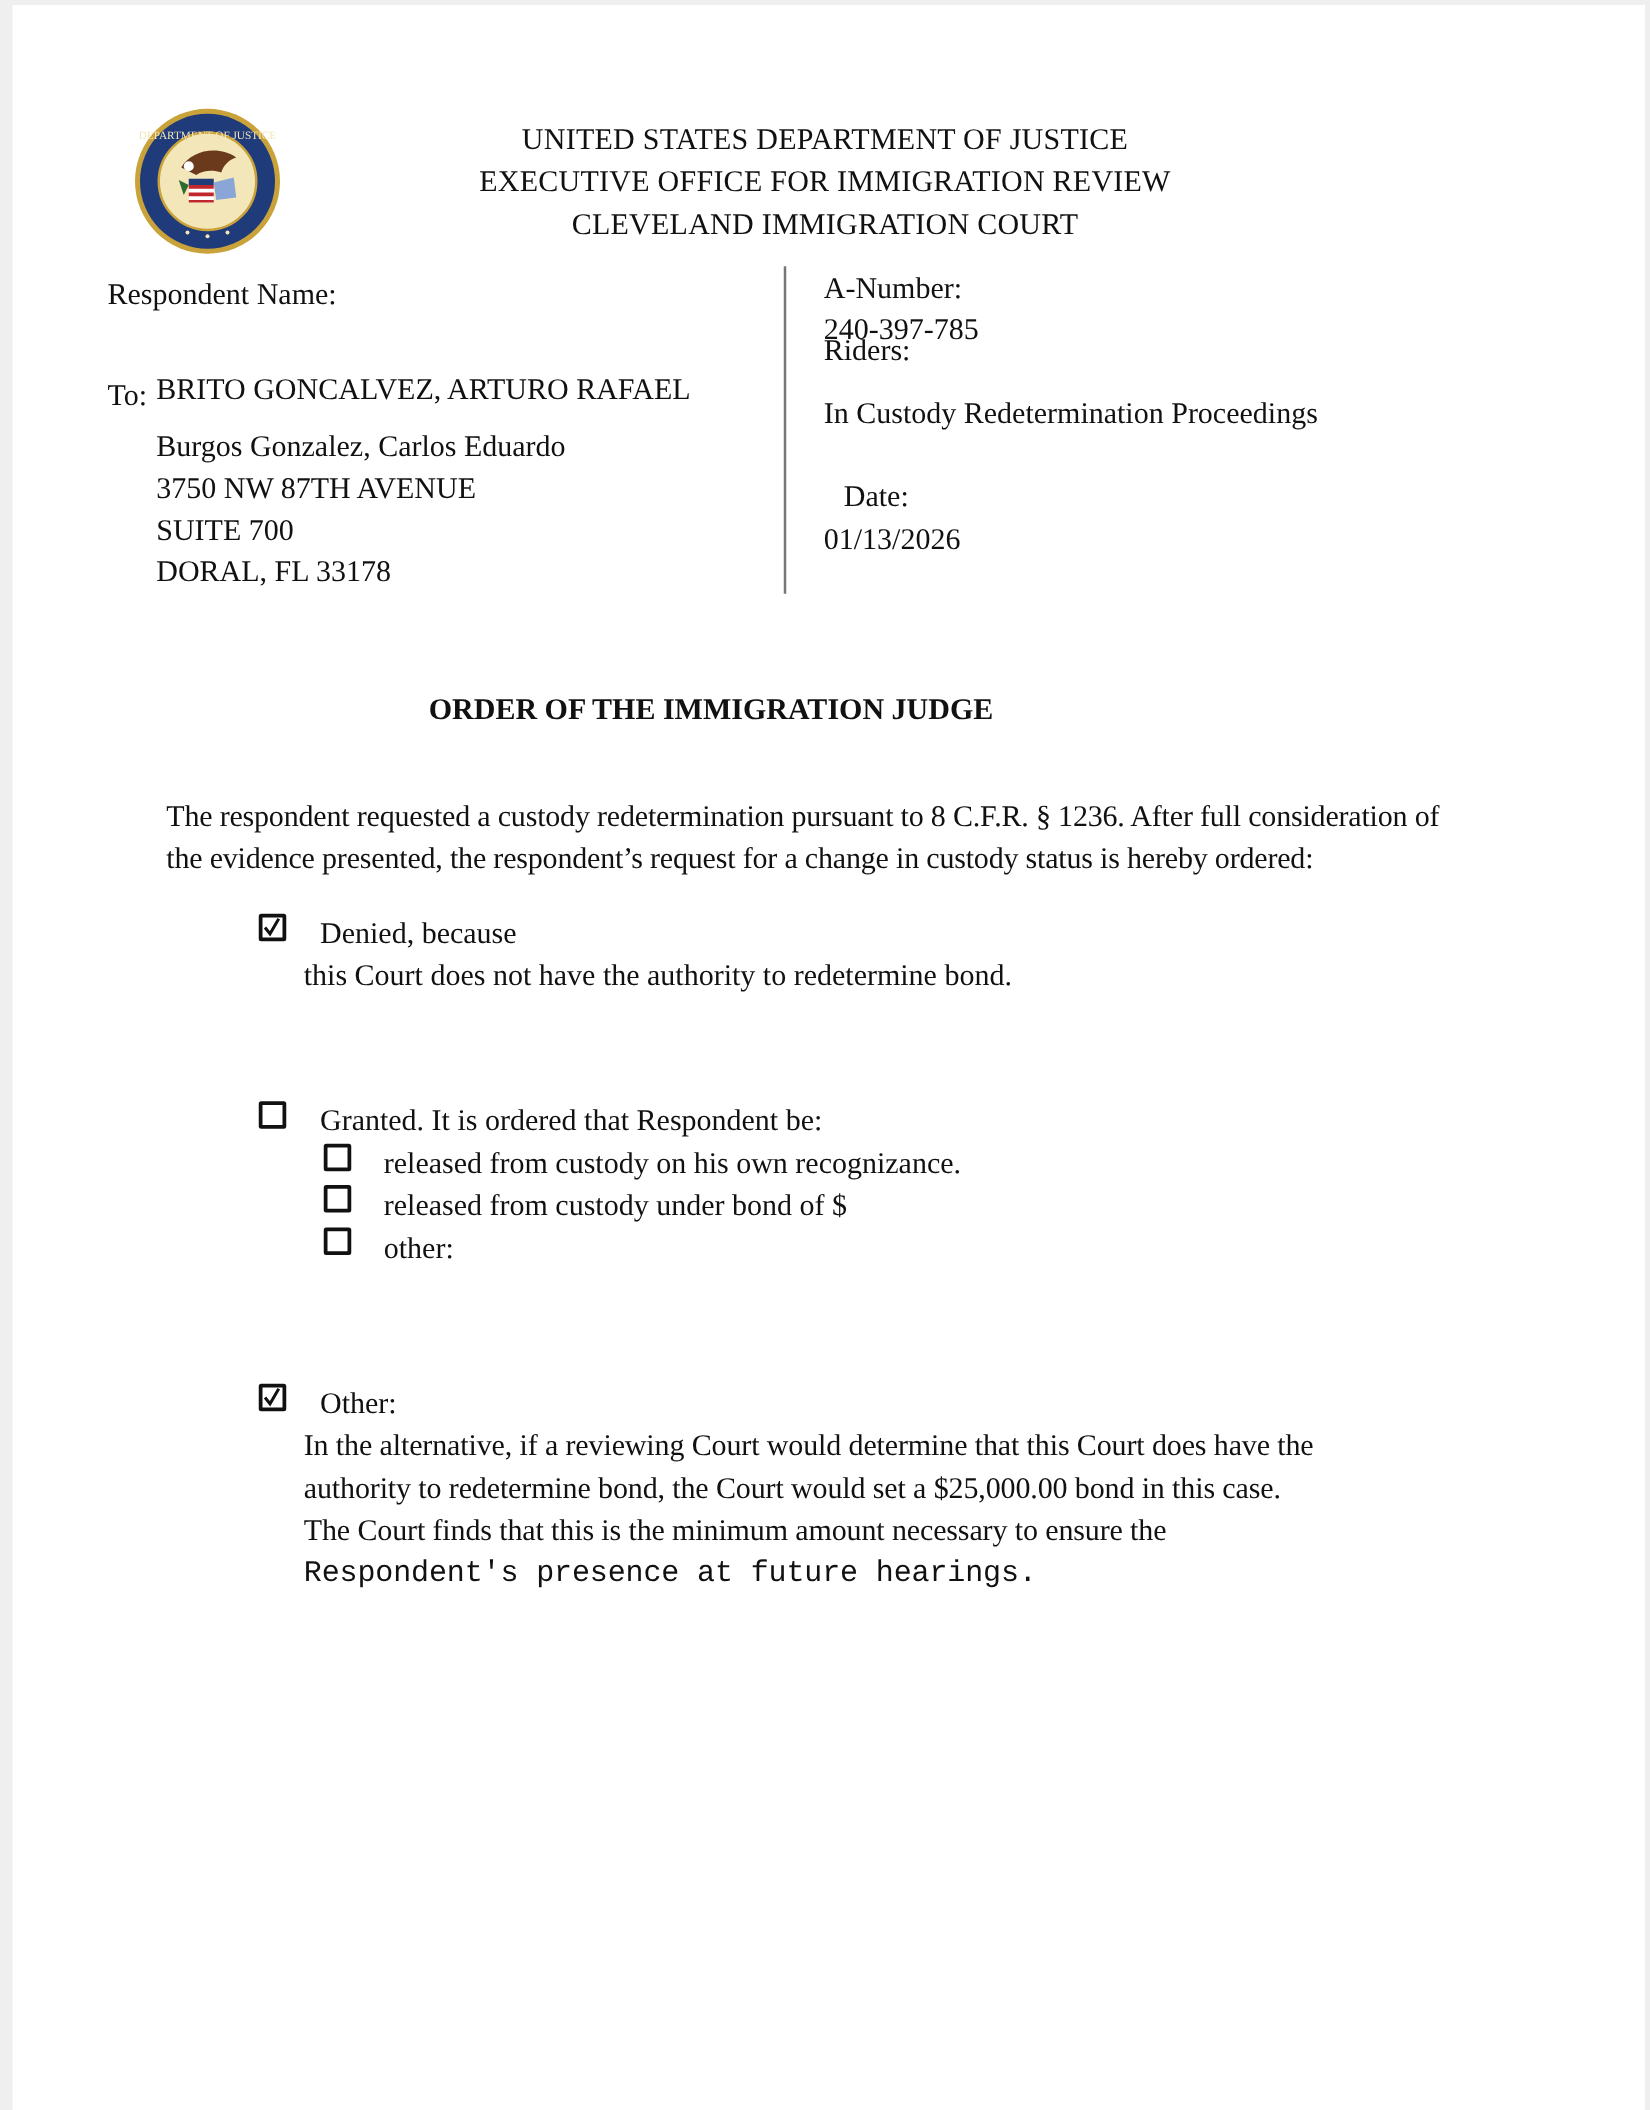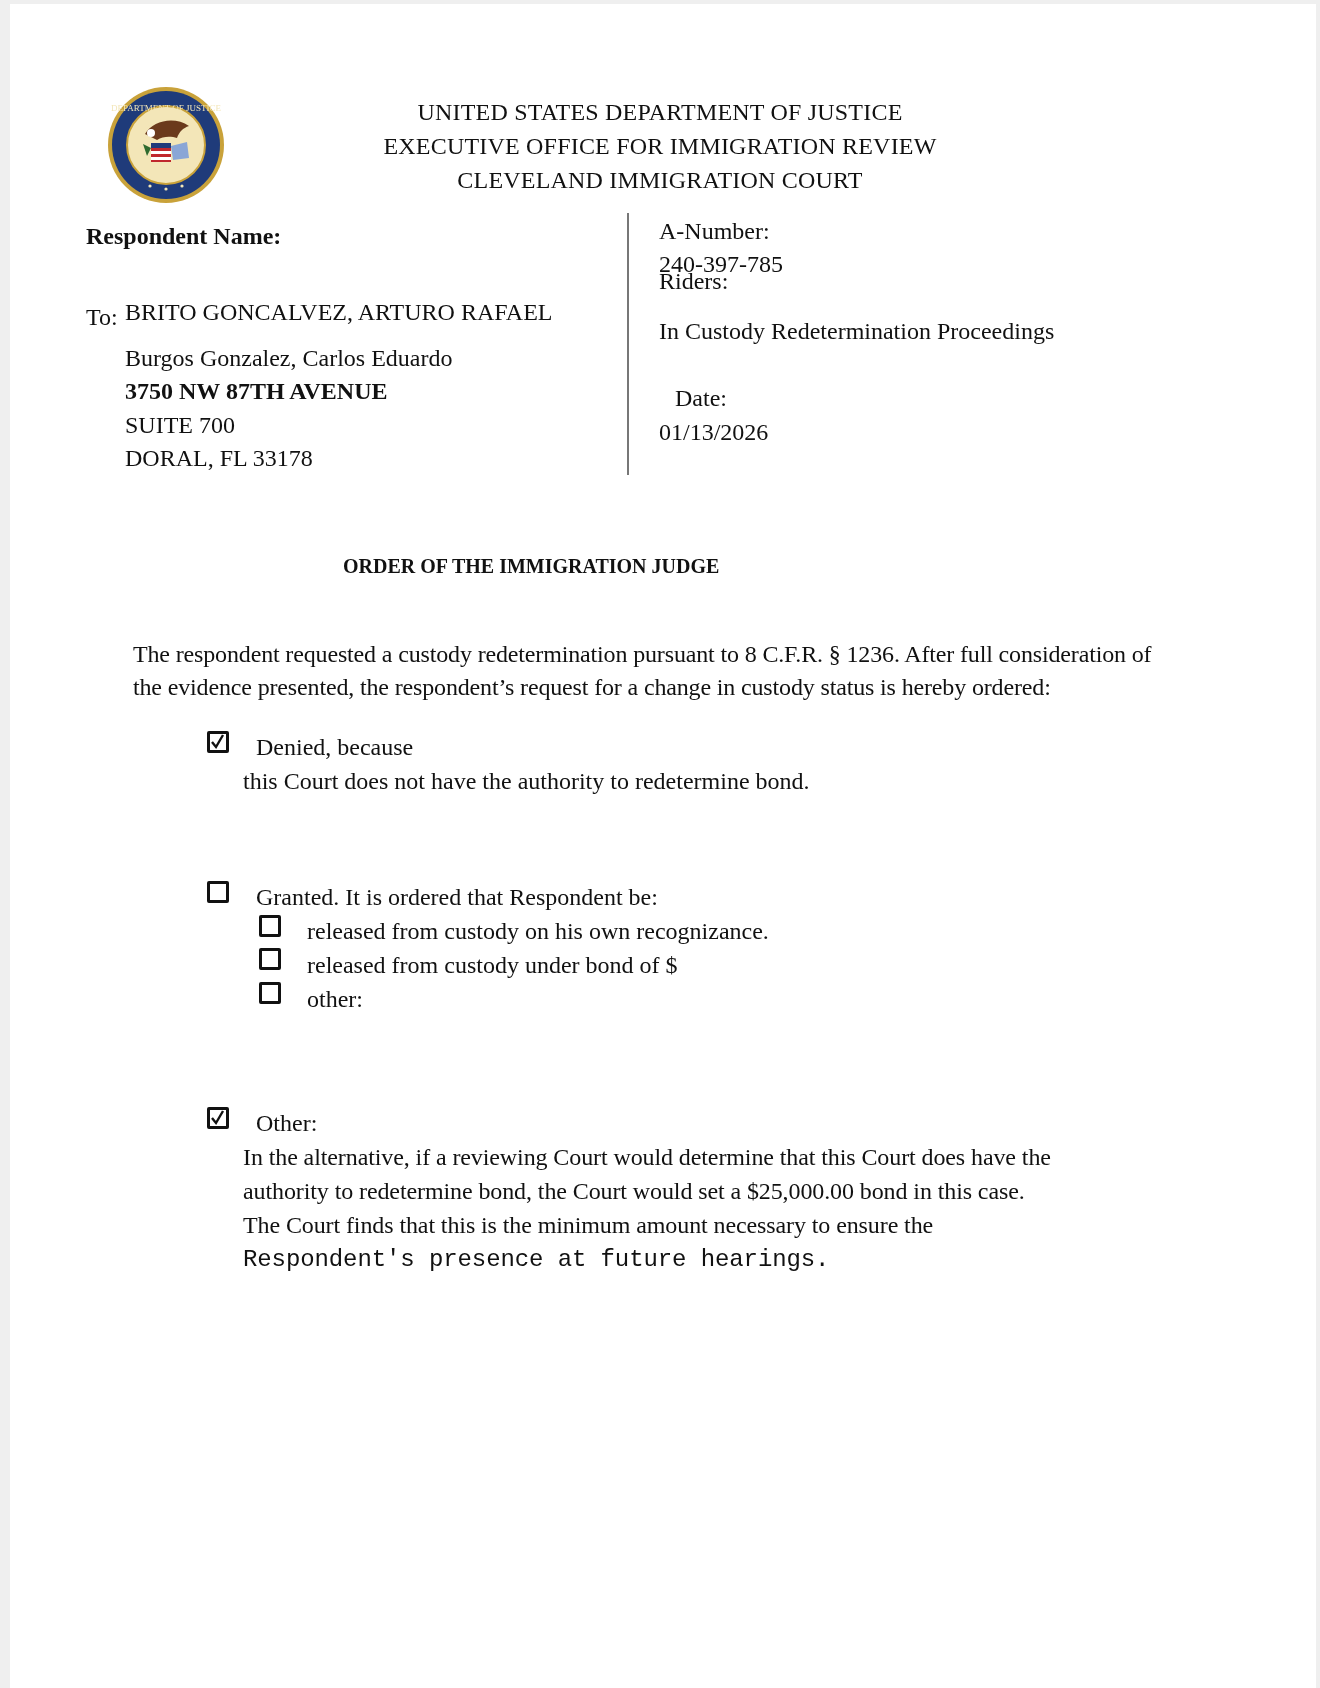--- a/index.html
+++ b/index.html
@@ -26,21 +26,21 @@
     position: absolute; left: 0; width: 1320px; text-align: center;
     font-weight: normal; font-size: 24px; letter-spacing: 0.2px;
   }
   .txt { font-size: 24px; }
   .divider {
     position: absolute; left: 627px; top: 213px;
     width: 2px; height: 262px; background: #777;
   }
   .title {
     position: absolute; left: 343px; top: 555px;
-    font-weight: bold; font-size: 20px;
+    font-weight: bold; font-size: 24px;
   }
   .cb {
     position: absolute; width: 16px; height: 16px;
     border: 3px solid #111; border-radius: 2px; background: #fff;
   }
   .cb svg { position: absolute; left: 0; top: 0; }
 </style>
 </head>
 <body>
 
@@ -65,25 +65,25 @@
   <circle cx="45" cy="100" r="1.6" fill="#f3e6b8"></circle>
   <circle cx="61" cy="103" r="1.6" fill="#f3e6b8"></circle>
   <circle cx="77" cy="100" r="1.6" fill="#f3e6b8"></circle>
   <text x="61" y="25" font-size="9" fill="#f3e6b8" text-anchor="middle" font-family="Liberation Serif, serif">DEPARTMENT OF JUSTICE</text>
 </svg>
 
 <div class="hdr" style="top:99px;">UNITED STATES DEPARTMENT OF JUSTICE</div>
 <div class="hdr" style="top:133px;">EXECUTIVE OFFICE FOR IMMIGRATION REVIEW</div>
 <div class="hdr" style="top:167px;">CLEVELAND IMMIGRATION COURT</div>
 
-<div class="abs txt" style="left:86px; top:223px;font-weight:bold;">Respondent Name:</div>
+<div class="abs txt" style="left:86px; top:223px;">Respondent Name:</div>
 <div class="abs txt" style="left:125px; top:263px;margin-top:36px;">BRITO GONCALVEZ, ARTURO RAFAEL</div>
 <div class="abs txt" style="left:86px; top:304px;">To:</div>
 <div class="abs txt" style="left:125px; top:345px;">Burgos Gonzalez, Carlos Eduardo</div>
-<div class="abs txt" style="left:125px; top:378px;font-weight:bold;">3750 NW 87TH AVENUE</div>
+<div class="abs txt" style="left:125px; top:378px;">3750 NW 87TH AVENUE</div>
 <div class="abs txt" style="left:125px; top:412px;">SUITE 700</div>
 <div class="abs txt" style="left:125px; top:445px;">DORAL, FL 33178</div>
 
 <div class="divider"></div>
 
 <div class="abs txt" style="left:659px; top:218px;">A-Number:</div>
 <div class="abs txt" style="left:659px; top:251px;">240-397-785</div>
 <div class="abs txt" style="left:659px; top:268px;text-align:center;">Riders:</div>
 <div class="abs txt" style="left:659px; top:318px;">In Custody Redetermination Proceedings</div>
 <div class="abs txt" style="left:659px; top:385px;margin-left:16px;">Date:</div>

